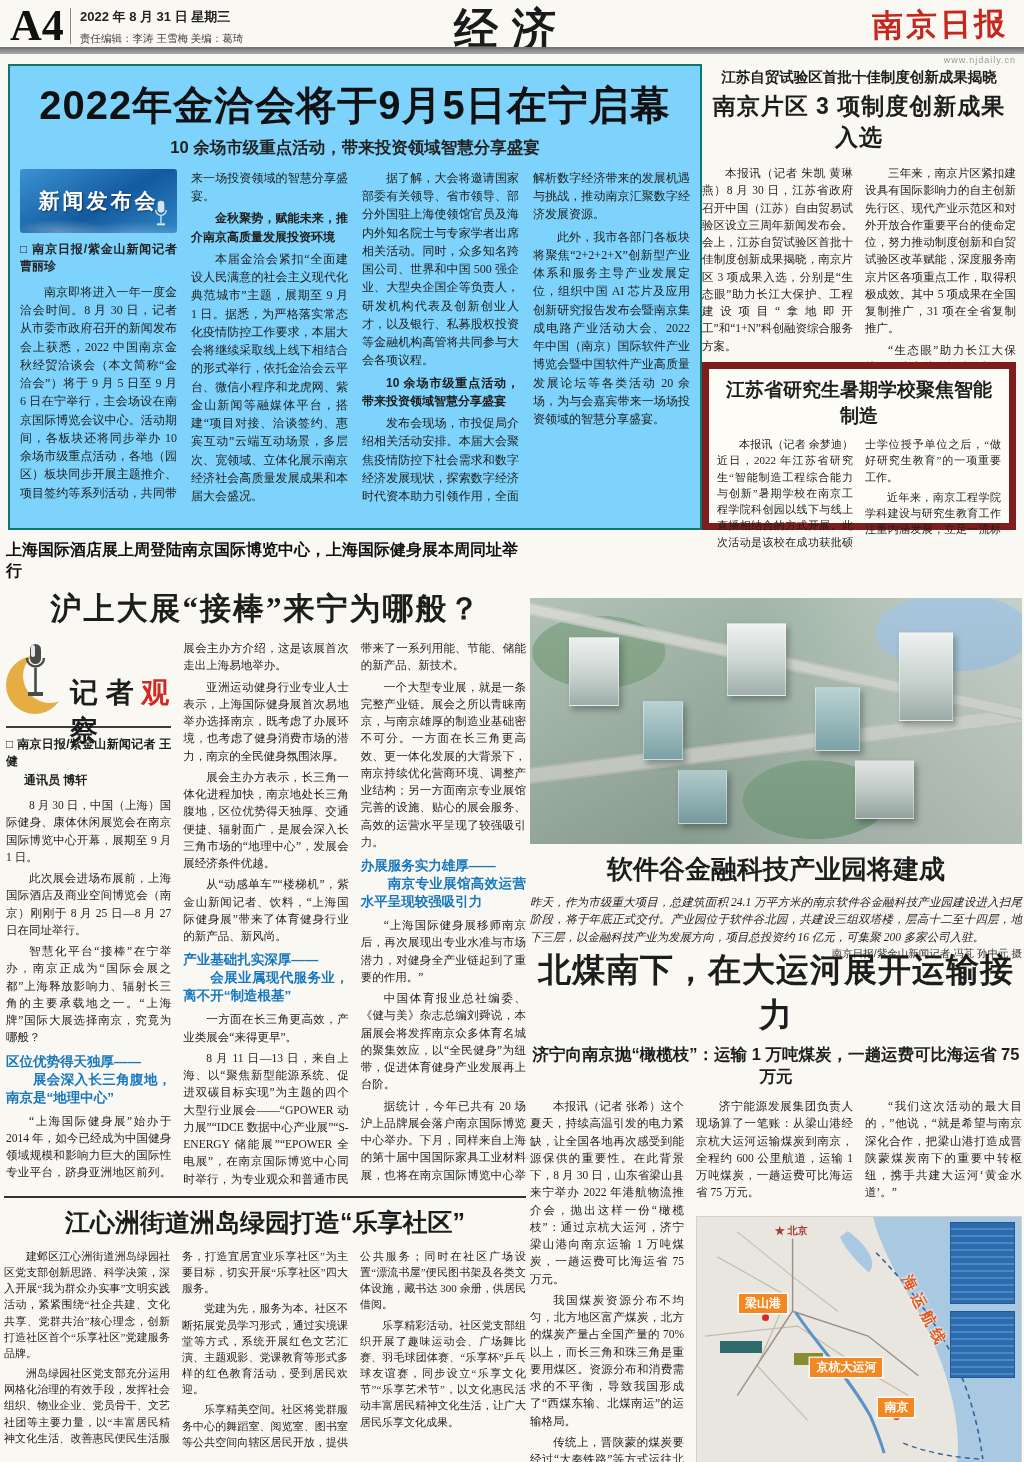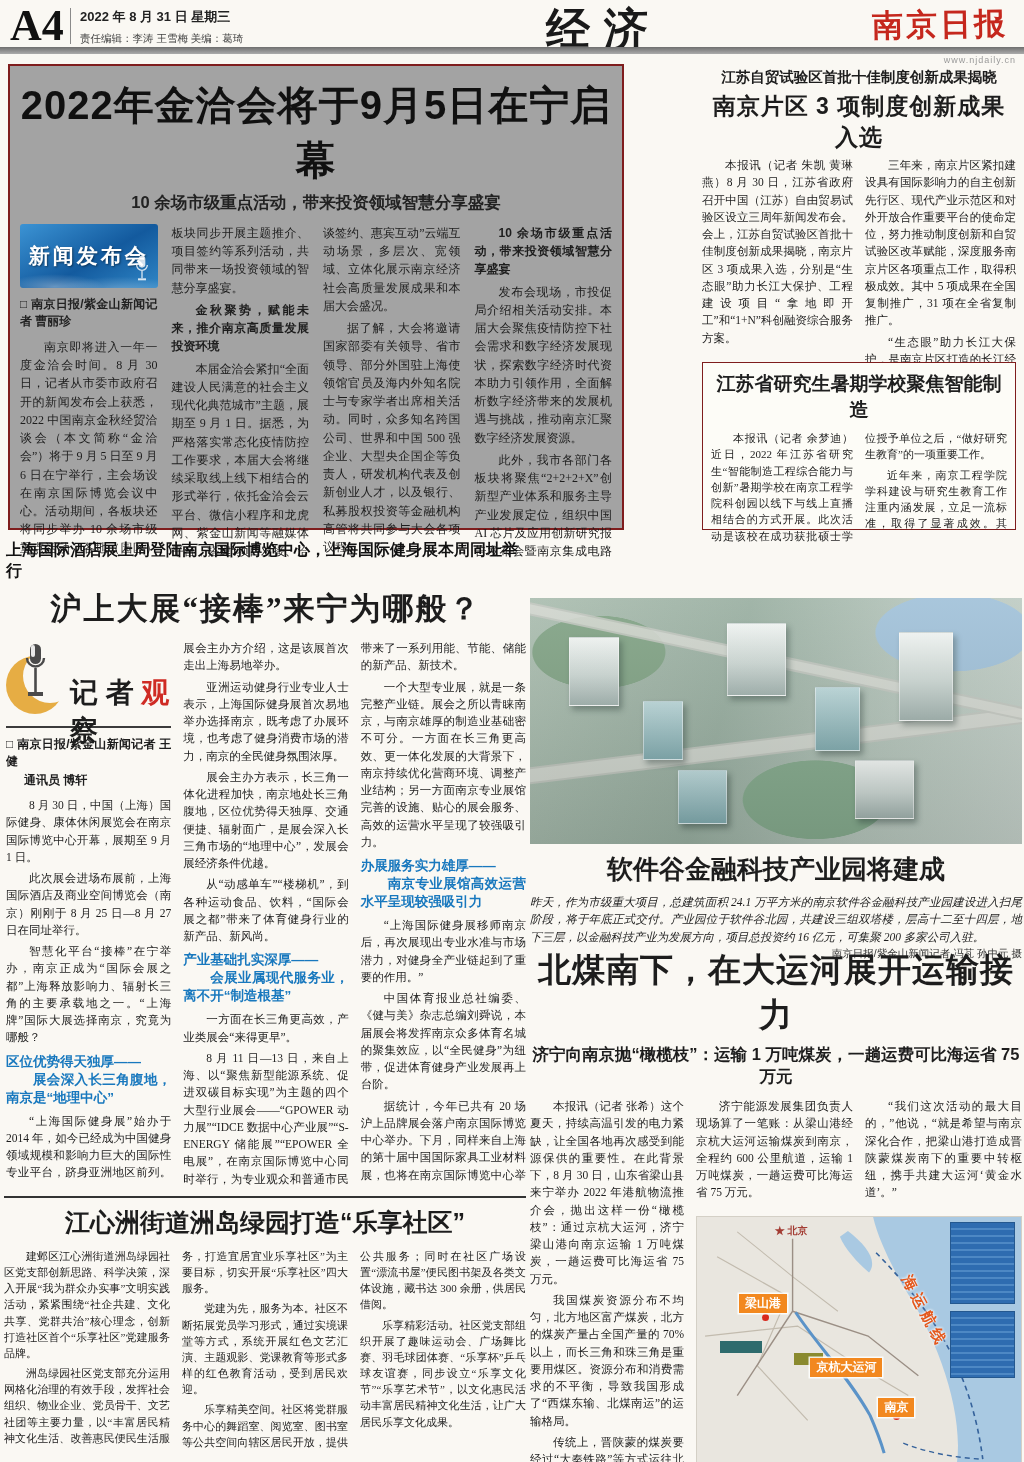--- a/index.html
+++ b/index.html
@@ -7,59 +7,59 @@
   #page { position:relative; width:1024px; height:1462px; margin:0 auto; background:#faf8f3; overflow:hidden;
           font-family:"Liberation Serif", serif; color:#1d1d1d; }
 
   
   .hdr { position:absolute; top:0; left:0; width:1024px; height:58px; }
   .a4 { position:absolute; left:10px; top:0px; font:900 44px "Liberation Serif", serif; color:#111; }
   .hdr-vline { position:absolute; left:70px; top:8px; width:1px; height:36px; background:#8a8a8a; }
   .dateblock { position:absolute; left:80px; top:8px; }
   .dateline { font:700 13px "Liberation Sans", sans-serif; color:#222; }
   .edsline  { font:10.5px "Liberation Sans", sans-serif; color:#444; margin-top:6px; }
-  .section-title { position:absolute; left:362px; width:300px; top:0px; text-align:right;
+  .section-title { position:absolute; left:362px; width:300px; top:0px; text-align:center;
                    font:900 44px "Liberation Serif", serif; letter-spacing:14px; color:#1a1a1a; }
   .brand { position:absolute; right:16px; top:4px; font:900 31px "Liberation Serif", serif; color:#c5271d;
            letter-spacing:3px; transform:rotate(-1deg); }
   .graybar { position:absolute; top:47px; left:0; width:1024px; height:7px; background:linear-gradient(#6f6f6f,#ababab); }
   .website { position:absolute; top:55px; right:8px; font:9px "Liberation Sans", sans-serif; color:#9a9a9a; letter-spacing:1px; }
 
   
   .bp { text-indent:2em; margin:0 0 4px; }
   .bh { font-weight:700; font-family:Liberation Sans, sans-serif; text-indent:2em; margin:3px 0 4px; }
   .jtext { text-align:justify; }
 
   
-  .main-box { position:absolute; left:8px; top:64px; width:616px; height:466px; border:2px solid #7f1d1d;
-              background:#a3a3a3; padding:4px 10px 6px; }
+  .main-box { position:absolute; left:8px; top:64px; width:694px; height:466px; border:2px solid #0f766e;
+              background:#7dd3fc; padding:4px 10px 6px; }
   .main-hl { text-align:center; font:900 40px "Liberation Sans", sans-serif; letter-spacing:1px; color:#111; margin:8px 0 2px; }
   .main-sub { text-align:center; font:600 16.5px "Liberation Sans", sans-serif; color:#222; margin:4px 0 10px; }
   .main-cols { columns:4; column-gap:14px; column-fill:auto; height:346px; overflow:hidden;
                font-size:12px; line-height:1.52; }
   .press-banner { break-inside:avoid; position:relative; width:100%; height:64px; border-radius:3px; margin:0 0 8px;
                   display:flex; align-items:center; justify-content:center;
                   color:#fff; font:900 21px "Liberation Sans", sans-serif; letter-spacing:3px;
                   text-shadow:1px 1px 2px rgba(0,0,0,.45);
                   background:
                     radial-gradient(70px 18px at 25% 98%, rgba(255,255,255,.35), transparent 70%),
                     radial-gradient(90px 20px at 72% 104%, rgba(255,255,255,.28), transparent 70%),
                     linear-gradient(150deg,#3b93d4 0%,#135a9e 55%,#2f86c6 100%); }
   .press-mic { position:absolute; right:8px; bottom:4px; width:16px; height:30px; opacity:.9; }
   .mainbyline { font:700 12px "Liberation Sans", sans-serif; margin:2px 0 8px; color:#222; }
 
   
   .ftz { position:absolute; left:702px; top:64px; width:314px; height:292px; }
   .ftz-kicker { text-align:center; font:700 14.5px "Liberation Sans", sans-serif; margin:4px 0 4px; }
-  .ftz-hl { text-align:center; font:900 23px "Liberation Sans", sans-serif; letter-spacing:1px; margin-bottom:4px; }
+  .ftz-hl { text-align:center; font:900 23px "Liberation Sans", sans-serif; letter-spacing:1px; margin-bottom:12px; }
   .ftz-cols { columns:2; column-gap:12px; column-fill:auto; height:216px; overflow:hidden;
               font-size:11.5px; line-height:1.5; }
 
   
-  .ssbox { position:absolute; left:702px; top:362px; width:314px; height:168px; border:1px solid #7f1d1d;
+  .ssbox { position:absolute; left:702px; top:362px; width:314px; height:168px; border:7px solid #7f1d1d;
            background:#fdfcf7; padding:6px 8px; }
   .ss-title { text-align:center; font:800 19px "Liberation Sans", sans-serif; color:#1f1f1f; margin:2px 0 7px; }
   .ss-cols { columns:2; column-gap:12px; column-fill:auto; height:116px; overflow:hidden;
              font-size:11px; line-height:1.48; }
 
   
   .expo { position:absolute; left:6px; top:540px; width:520px; height:650px; }
   .expo-kicker { font:700 16px "Liberation Sans", sans-serif; color:#111; }
   .expo-hl { text-align:center; font:900 31px "Liberation Serif", serif; letter-spacing:2px; margin:6px 0 10px; }
   .expo-cols { columns:3; column-gap:12px; column-fill:auto; height:558px; overflow:hidden;
@@ -222,21 +222,21 @@
       <p class="ebl">□ 南京日报/紫金山新闻记者 王健</p>
       <p class="ebl2">通讯员 博轩</p>
       <p class="bp">8 月 30 日，中国（上海）国际健身、康体休闲展览会在南京国际博览中心开幕，展期至 9 月 1 日。</p>
       <p class="bp">此次展会进场布展前，上海国际酒店及商业空间博览会（南京）刚刚于 8 月 25 日—8 月 27 日在同址举行。</p>
       <p class="bp">智慧化平台“接棒”在宁举办，南京正成为“国际会展之都”上海释放影响力、辐射长三角的主要承载地之一。“上海牌”国际大展选择南京，究竟为哪般？</p>
       <p class="bsh1">区位优势得天独厚——</p>
       <p class="bsh2">展会深入长三角腹地，南京是“地理中心”</p>
       <p class="bp">“上海国际健身展”始办于 2014 年，如今已经成为中国健身领域规模和影响力巨大的国际性专业平台，跻身亚洲地区前列。展会主办方介绍，这是该展首次走出上海易地举办。</p>
       <p class="bp">亚洲运动健身行业专业人士表示，上海国际健身展首次易地举办选择南京，既考虑了办展环境，也考虑了健身消费市场的潜力，南京的全民健身氛围浓厚。</p>
       <p class="bp">展会主办方表示，长三角一体化进程加快，南京地处长三角腹地，区位优势得天独厚、交通便捷、辐射面广，是展会深入长三角市场的“地理中心”，发展会展经济条件优越。</p>
-      <p class="bp">从“动感单车”“楼梯机”，到各种运动食品、饮料，“国际会展之都”带来了体育健身行业的新产品、新风尚。</p>
+      <p class="bp">从“动感单车”“楼梯机”，紫金山新闻记者、饮料，“上海国际健身展”带来了体育健身行业的新产品、新风尚。</p>
       <p class="bsh1">产业基础扎实深厚——</p>
       <p class="bsh2">会展业属现代服务业，离不开“制造根基”</p>
       <p class="bp">一方面在长三角更高效，产业类展会“来得更早”。</p>
       <p class="bp">8 月 11 日—13 日，来自上海、以“聚焦新型能源系统、促进双碳目标实现”为主题的四个大型行业展会——“GPOWER 动力展”“IDCE 数据中心产业展”“S-ENERGY 储能展”“EPOWER 全电展”，在南京国际博览中心同时举行，为专业观众和普通市民带来了一系列用能、节能、储能的新产品、新技术。</p>
       <p class="bp">一个大型专业展，就是一条完整产业链。展会之所以青睐南京，与南京雄厚的制造业基础密不可分。一方面在长三角更高效、更一体化发展的大背景下，南京持续优化营商环境、调整产业结构；另一方面南京专业展馆完善的设施、贴心的展会服务、高效的运营水平呈现了较强吸引力。</p>
       <p class="bsh1">办展服务实力雄厚——</p>
       <p class="bsh2">南京专业展馆高效运营水平呈现较强吸引力</p>
       <p class="bp">“上海国际健身展移师南京后，再次展现出专业水准与市场潜力，对健身全产业链起到了重要的作用。”</p>
       <p class="bp">中国体育报业总社编委、《健与美》杂志总编刘舜说，本届展会将发挥南京众多体育名城的聚集效应，以“全民健身”为纽带，促进体育健身产业发展再上台阶。</p>
       <p class="bp">据统计，今年已共有 20 场沪上品牌展会落户南京国际博览中心举办。下月，同样来自上海的第十届中国国际家具工业材料展，也将在南京国际博览中心举行，为南京会展业注入新的活力。</p>

